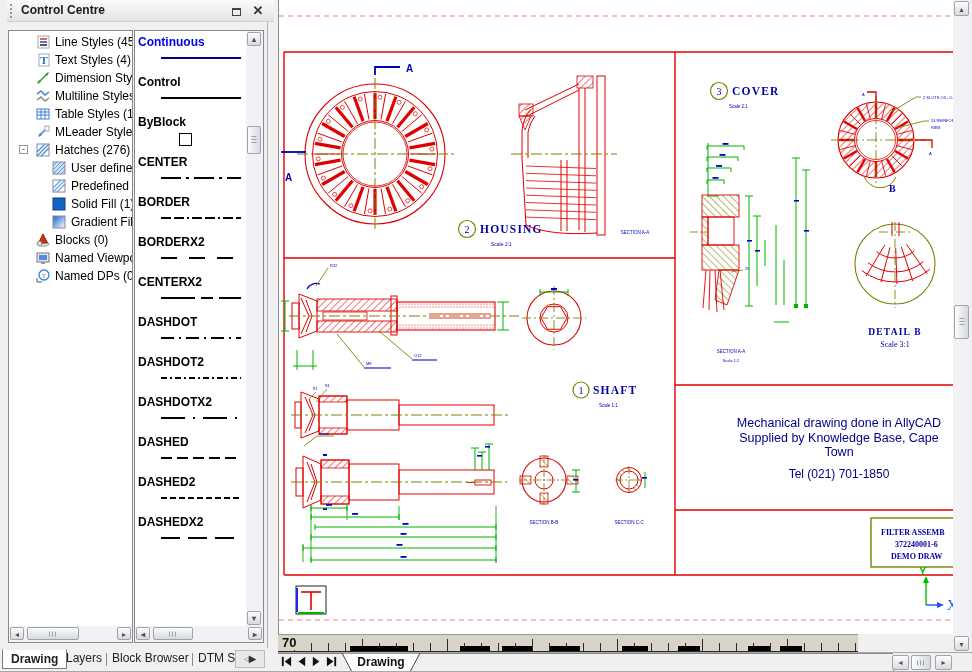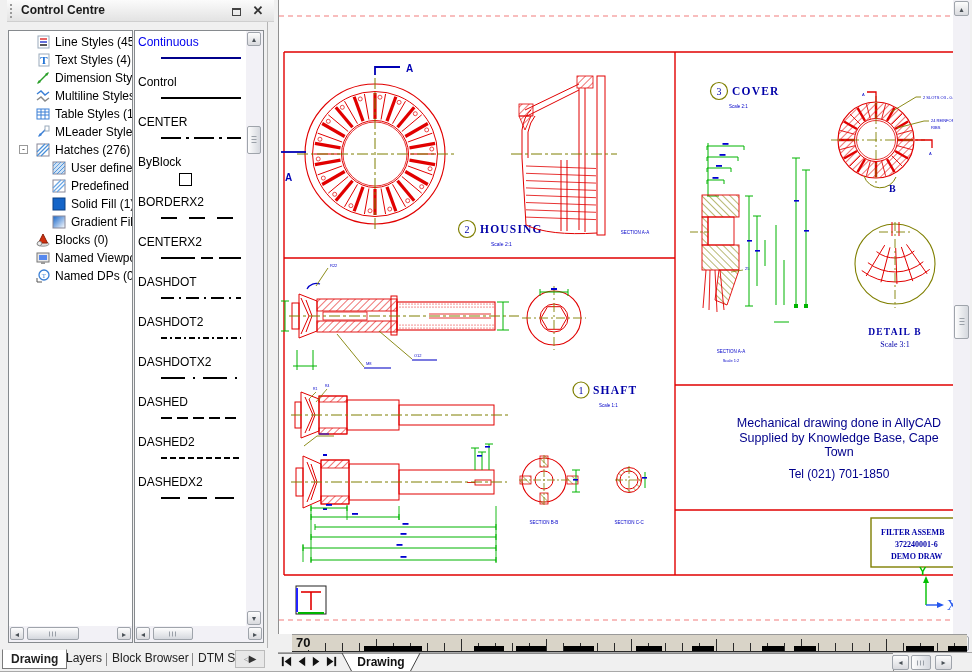--- a/index.html
+++ b/index.html
@@ -12,21 +12,21 @@
             background:linear-gradient(#fbfbfb,#e3e3e3);border-bottom:1px solid #cfcfcf;}
   .cc-grip{position:absolute;left:3px;top:4px;width:3px;height:14px;border-left:2px dotted #9a9a9a;}
   .cc-title-text{position:absolute;left:14px;top:3px;font-size:12px;font-weight:bold;color:#1a1a1a;}
   .cc-btn{position:absolute;top:4px;width:16px;height:14px;text-align:center;line-height:13px;color:#333;cursor:default;}
   .cc-float{right:30px;}
   .cc-float span{display:inline-block;width:9px;height:8px;border:1px solid #444;border-top:2px solid #444;}
   .cc-close{right:8px;font-size:13px;font-weight:bold;}
   
   .pane{position:absolute;background:#fff;border:1px solid #868a8e;overflow:hidden;}
   .tree-pane{left:8px;top:30px;width:125px;height:613px;}
-  .list-pane{left:134px;top:30px;width:130px;height:613px;}
+  .list-pane{left:134px;top:30px;width:130px;height:613px;font-weight:bold;}
   .tree{position:absolute;left:0;top:2px;width:200px;font-size:12px;color:#000;}
   .ti{position:relative;height:18px;line-height:18px;white-space:nowrap;}
   .ti .lbl{position:absolute;left:46px;top:0;}
   .ti.child .lbl{left:62px;}
   .ti .ic{position:absolute;left:27px;top:2px;width:14px;height:14px;}
   .ti.child .ic{left:43px;}
   .expander{position:absolute;left:10px;top:4px;width:9px;height:9px;border:1px solid #9a9a9a;background:#fff;
             font-size:9px;line-height:7px;text-align:center;color:#333;}
   
   .lslist{position:absolute;left:0;top:2px;width:112px;}
@@ -61,21 +61,21 @@
   .cc-tabs{position:absolute;left:0;top:648px;width:268px;height:24px;background:#f0f0f0;font-size:12px;color:#222;}
   .cc-tab-active{position:absolute;left:2px;top:1px;height:20px;padding:2px 8px 0 8px;background:#fff;
                  border:1px solid #7a7a7a;border-top:1px solid #f0f0f0;font-weight:bold;}
   .cc-tab{position:absolute;top:3px;padding:0 4px;}
   .cc-tab-sep{position:absolute;top:5px;width:1px;height:13px;background:#8a8a8a;}
   .cc-tab-arrows{position:absolute;right:3px;top:2px;width:30px;height:18px;background:#e8e8e8;border:1px solid #bbb;
                  text-align:center;line-height:16px;font-size:10px;color:#333;}
   
   .canvas{position:absolute;left:278px;top:0;width:675px;height:634px;background:#fff;border-left:1px solid #909090;}
   .vscroll{position:absolute;left:953px;top:0;width:17px;height:652px;background:#f2f1f6;}
-  .ruler{position:absolute;left:292px;top:634px;width:675px;height:18px;background:#d9d4c8;border-top:1px solid #9a9a9a;
+  .ruler{position:absolute;left:278px;top:634px;width:580px;height:18px;background:#d9d4c8;border-top:1px solid #9a9a9a;
     border-bottom:1px solid #2a2a2a;
     background-image:
       linear-gradient(90deg,transparent 0 72px,#000 72px 130px,transparent 130px 182px,#000 182px 212px,transparent 212px 224px,#000 224px 254px,transparent 254px 272px,#000 272px 302px,transparent 302px 344px,#000 344px 370px,transparent 370px 400px,#000 400px 422px,transparent 422px 470px,#000 470px 492px,transparent 492px 502px,#000 502px 524px,transparent 524px 614px,#000 614px 642px,transparent 642px 656px,#000 656px 675px),
       repeating-linear-gradient(90deg,transparent 0 84px,#2a2a2a 84px 85px),
       repeating-linear-gradient(90deg,transparent 0 16px,#2a2a2a 16px 17px);
     background-size:100% 5px,100% 12px,100% 8px;
     background-position:left bottom,left bottom,left bottom;background-repeat:no-repeat;}
   .ruler-val{position:absolute;left:4px;top:0px;font-size:13px;font-weight:bold;color:#111;
              background:#d9d4c8;padding-right:4px;}
   .bottombar{position:absolute;left:278px;top:652px;width:694px;height:20px;background:#f0f0f0;border-top:1px solid #a8a8a8;}
@@ -233,26 +233,30 @@
       <div class="lslist" id="lslist">
           <div class="lsitem sel">
             <span class="lsname">Continuous</span>
             <div class="lssample "></div>
           </div>
           <div class="lsitem">
             <span class="lsname">Control</span>
             <div class="lssample "></div>
           </div>
           <div class="lsitem">
+            <span class="lsname">ByBlock</span>
+            <div class="lssquare"></div>
+          </div>
+          <div class="lsitem">
             <span class="lsname">CENTER</span>
             <div class="lssample p-center"></div>
           </div>
           <div class="lsitem">
-            <span class="lsname">ByBlock</span>
-            <div class="lssquare"></div>
+            <span class="lsname">BORDER</span>
+            <div class="lssample p-border"></div>
           </div>
           <div class="lsitem">
             <span class="lsname">BORDERX2</span>
             <div class="lssample p-borderx2"></div>
           </div>
           <div class="lsitem">
             <span class="lsname">CENTERX2</span>
             <div class="lssample p-centerx2"></div>
           </div>
           <div class="lsitem">

